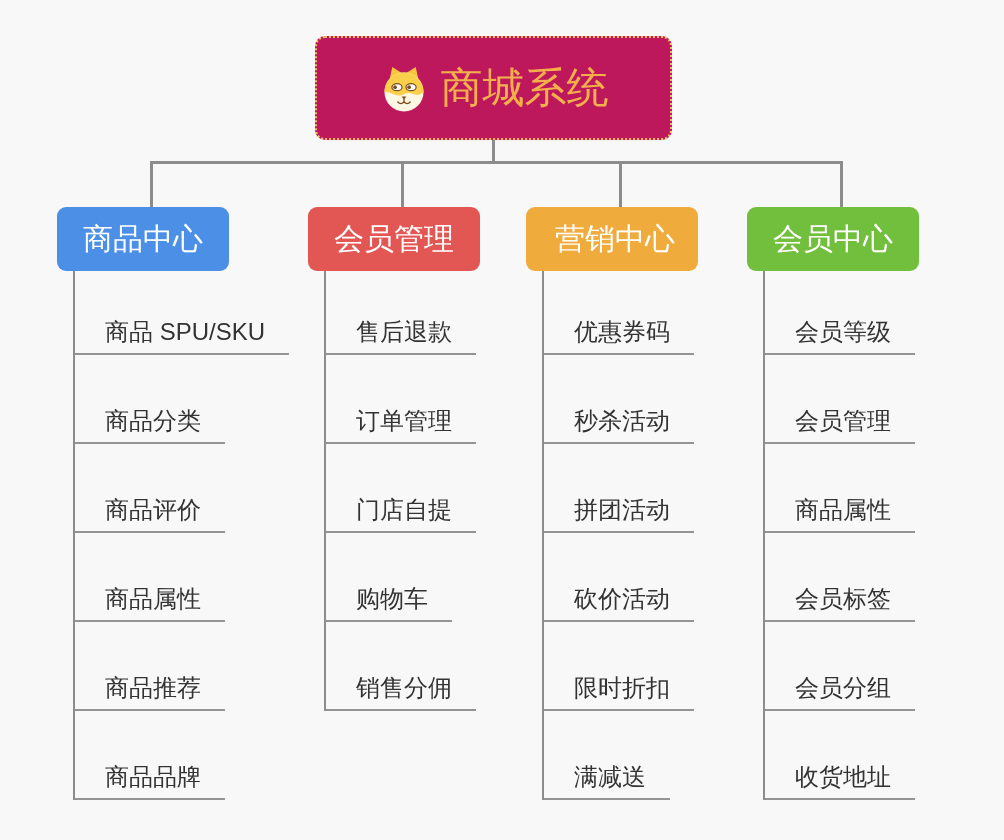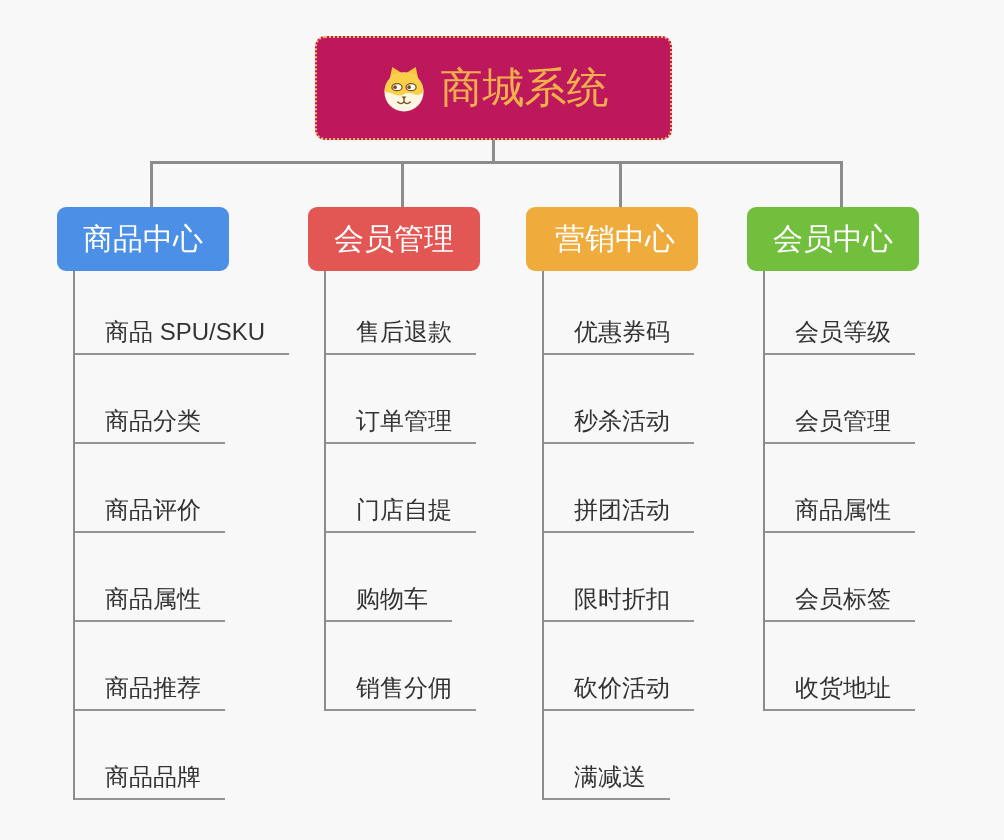--- a/index.html
+++ b/index.html
@@ -159,24 +159,24 @@
         <div class="leaf">
           <span class="leaf-label">优惠券码</span>
         </div>
         <div class="leaf">
           <span class="leaf-label">秒杀活动</span>
         </div>
         <div class="leaf">
           <span class="leaf-label">拼团活动</span>
         </div>
         <div class="leaf">
+          <span class="leaf-label">砍价活动</span>
+        </div>
+        <div class="leaf">
           <span class="leaf-label">限时折扣</span>
-        </div>
-        <div class="leaf">
-          <span class="leaf-label">砍价活动</span>
         </div>
         <div class="leaf">
           <span class="leaf-label">满减送</span>
         </div>
       </div>
     </div>
     <div class="connector drop" style="left: 839.5px;"></div>
     <div class="column" style="left: 747px;">
       <div class="branch-header" style="background: rgb(114, 190, 61);">会员中心</div>
       <div class="leaves">
@@ -186,17 +186,20 @@
         <div class="leaf">
           <span class="leaf-label">会员管理</span>
         </div>
         <div class="leaf">
           <span class="leaf-label">商品属性</span>
         </div>
         <div class="leaf">
           <span class="leaf-label">会员标签</span>
         </div>
         <div class="leaf">
+          <span class="leaf-label">会员分组</span>
+        </div>
+        <div class="leaf">
           <span class="leaf-label">收货地址</span>
         </div>
       </div>
     </div>
   </div>
 
 </body></html>

